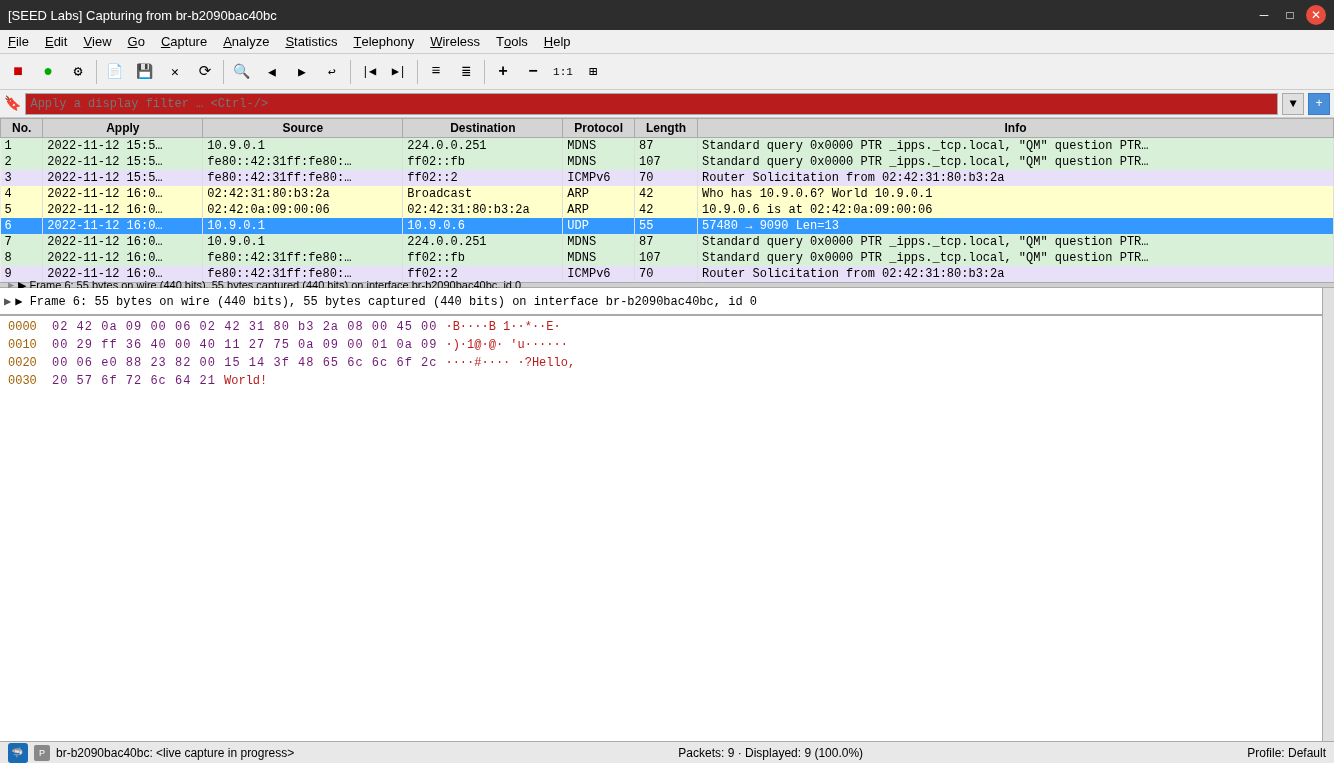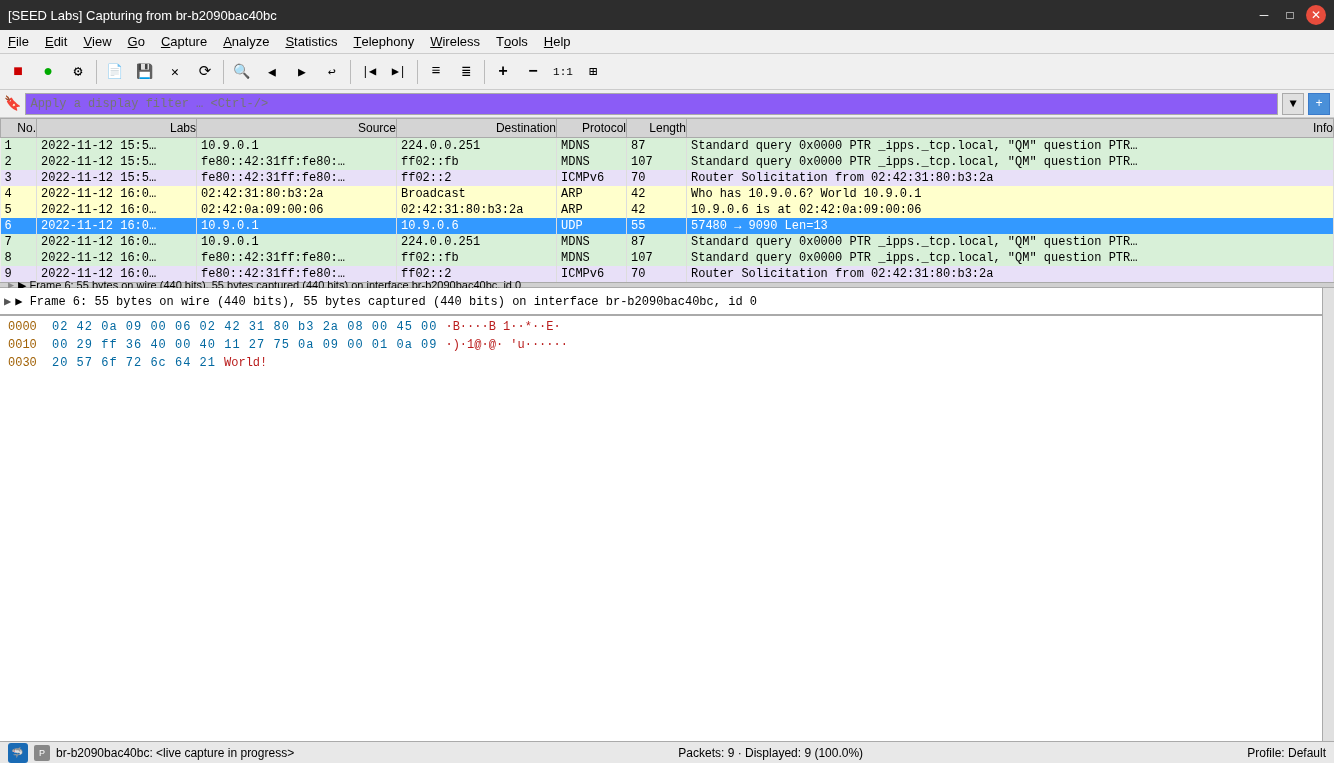--- a/index.html
+++ b/index.html
@@ -86,21 +86,21 @@
       background: #f0f0f0;
       border-bottom: 1px solid #ccc;
       gap: 4px;
     }
     #filter-input {
       flex: 1;
       height: 22px;
       border: 1px solid #aaa;
       padding: 0 4px;
       font-size: 12px;
-      background: #8b5cf6;
+      background: #b91c1c;
       font-family: 'Courier New', monospace;
     }
     .filter-btn {
       width: 22px; height: 22px;
       display: flex; align-items: center; justify-content: center;
       cursor: pointer; font-size: 12px;
       background: #e0e0e0;
       border: 1px solid #aaa;
     }
 
@@ -111,24 +111,24 @@
     }
     #packet-table {
       width: 100%;
       border-collapse: collapse;
       font-family: 'Courier New', monospace;
       font-size: 12px;
     }
     #packet-table th {
       background: #d4d4d4;
       border: 1px solid #aaa;
-      padding: 2px 0;
-      text-align: right;
+      padding: 2px 11px;
+      text-align: center;
       font-family: Arial, sans-serif;
-      font-weight: normal;
+      font-weight: bold;
       font-size: 12px;
       position: sticky;
       top: 0;
     }
     #packet-table td {
       padding: 1px 4px;
       border-right: 1px solid #ddd;
       white-space: nowrap;
       overflow: hidden;
       max-width: 0;
@@ -175,21 +175,21 @@
       border-top: 1px solid #aaa;
       display: flex;
       flex-direction: column;
     }
     .hex-row {
       display: flex;
       gap: 8px;
       line-height: 18px;
     }
     .hex-offset { color: #a16207; width: 36px; }
-    .hex-bytes { flex: 0 0 auto; color: #0369a1; letter-spacing: 1px; font-family: Liberation Mono, monospace; }
+    .hex-bytes { flex: 0 0 auto; color: #701a75; letter-spacing: 1px; font-family: Liberation Mono, monospace; }
     .hex-ascii { color: #b91c1c; }
 
     
     #statusbar {
       display: flex;
       align-items: center;
       height: 22px;
       background: #e8e8e8;
       border-top: 1px solid #aaa;
       padding: 0 8px;
@@ -320,21 +320,21 @@
   <div class="filter-btn" style="background:#4a90d9; color:#fff; border-color:#3a7ac9;">
     <span>+</span>
   </div>
 </div>
 
 <div id="packet-list">
   <table id="packet-table">
     <thead>
       <tr>
         <th class="col-no">No.</th>
-        <th class="col-time">Labs</th>
+        <th class="col-time">Apply</th>
         <th class="col-src">Source</th>
         <th class="col-dst">Destination</th>
         <th class="col-proto">Protocol</th>
         <th class="col-len">Length</th>
         <th class="col-info">Info</th>
       </tr>
     </thead>
     <tbody id="packet-tbody">
     <tr class="row-mdns-light">
           <td class="col-no">1</td>
@@ -442,20 +442,25 @@
             <span class="hex-offset">0000</span>
             <span class="hex-bytes">02 42 0a 09 00 06 02 42  31 80 b3 2a 08 00 45 00</span>
             <span class="hex-ascii">·B····B 1··*··E·</span>
           </div>
           <div class="hex-row">
             <span class="hex-offset">0010</span>
             <span class="hex-bytes">00 29 ff 36 40 00 40 11  27 75 0a 09 00 01 0a 09</span>
             <span class="hex-ascii">·)·1@·@· 'u······</span>
           </div>
           <div class="hex-row">
+            <span class="hex-offset">0020</span>
+            <span class="hex-bytes">00 06 e0 88 23 82 00 15  14 3f 48 65 6c 6c 6f 2c</span>
+            <span class="hex-ascii">····#···· ·?Hello,</span>
+          </div>
+          <div class="hex-row">
             <span class="hex-offset">0030</span>
             <span class="hex-bytes">20 57 6f 72 6c 64 21</span>
             <span class="hex-ascii"> World!</span>
           </div>
         </div>
     </div>
   </div>
   <div id="lower-right"></div>
 </div>
 

